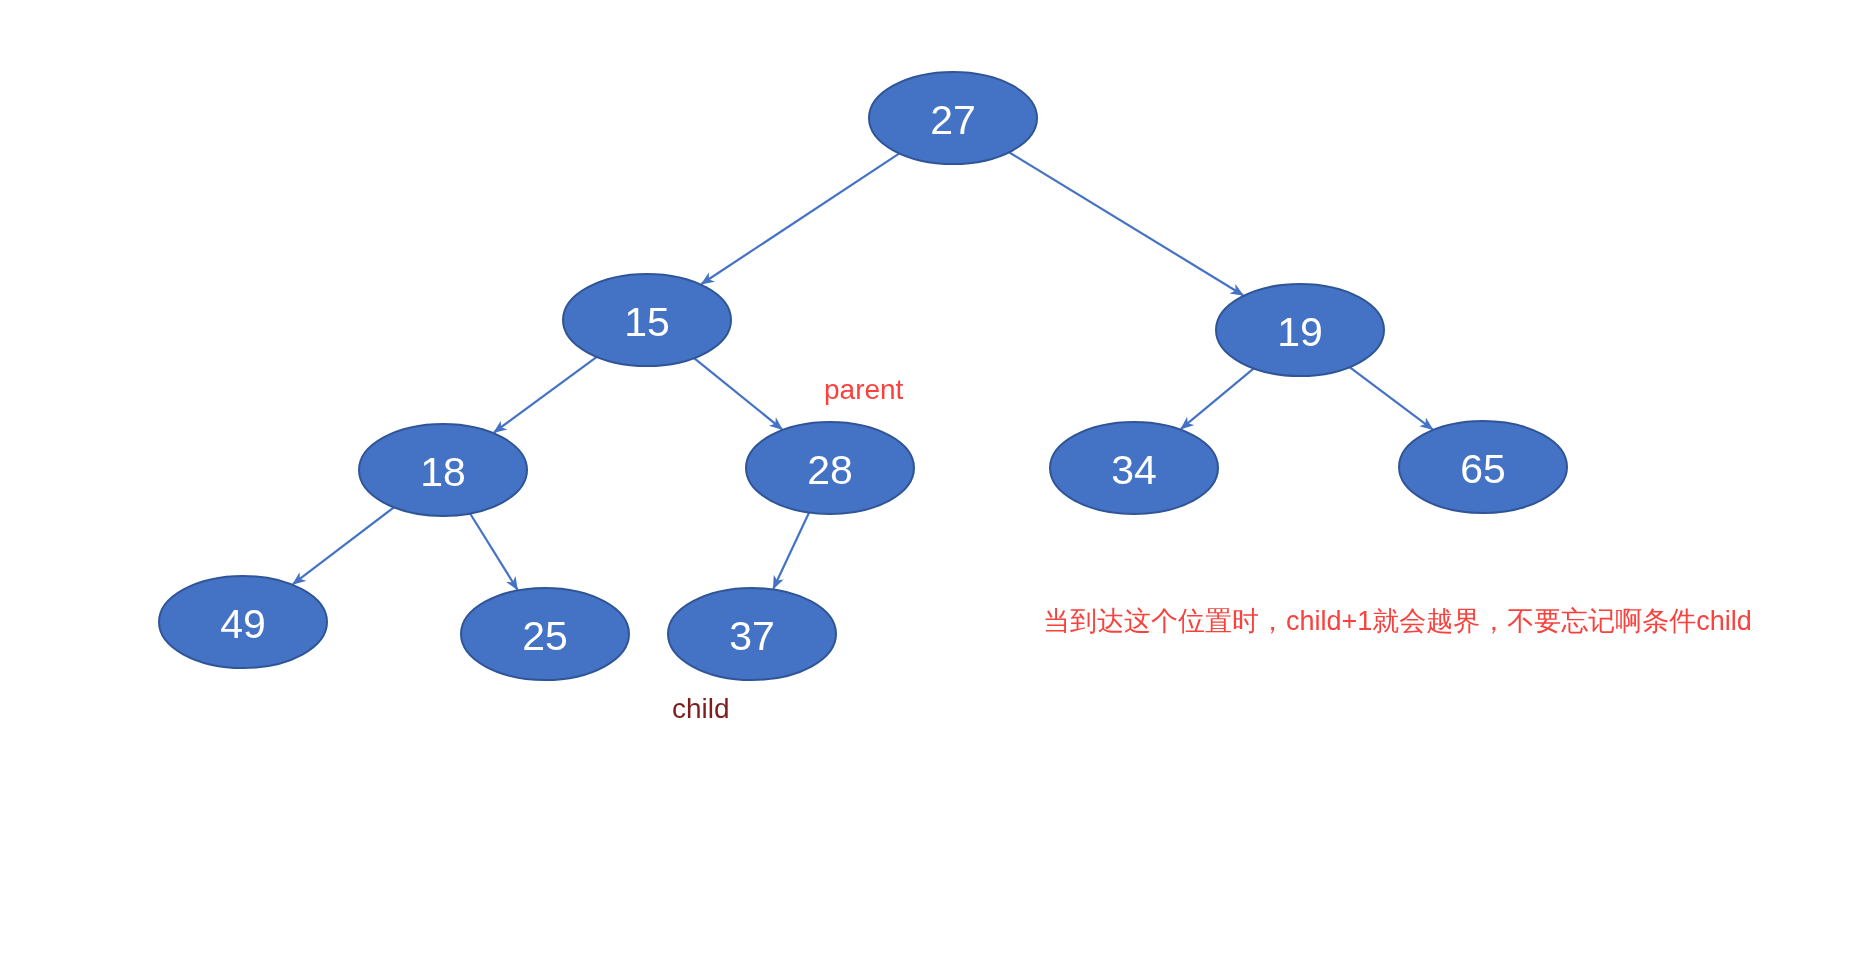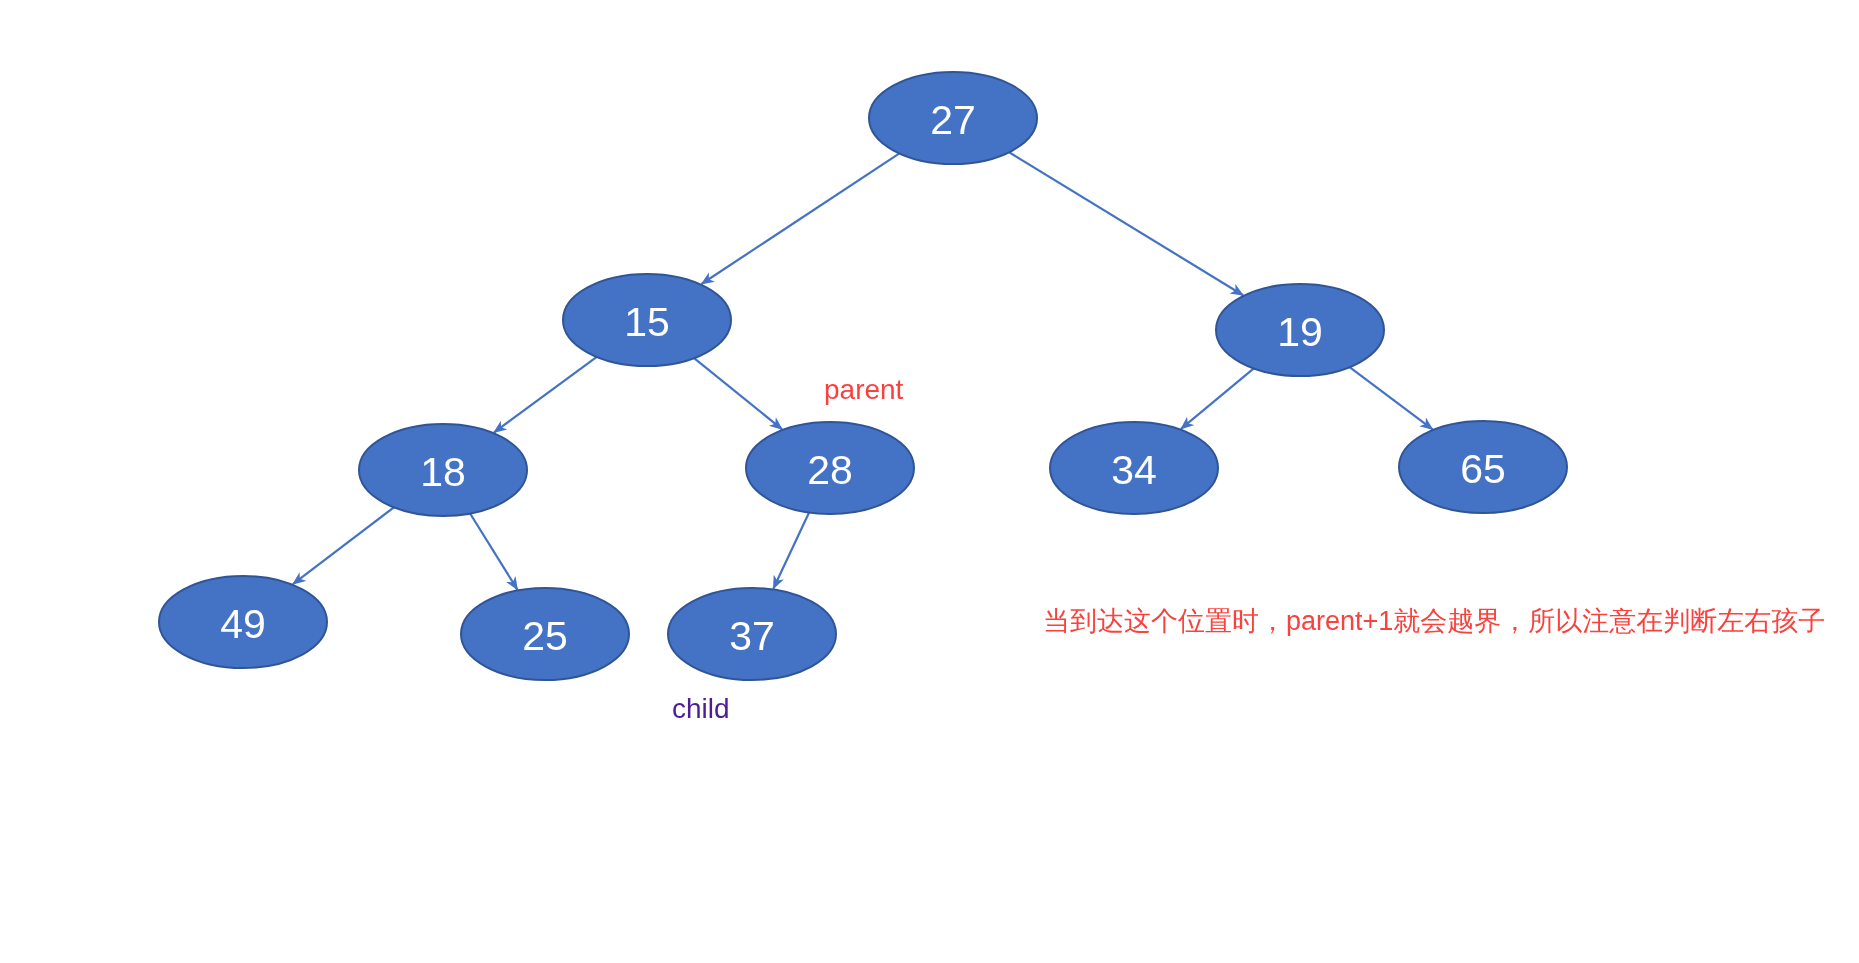--- a/index.html
+++ b/index.html
@@ -86,18 +86,18 @@
         <text x="545" y="634" text-anchor="middle" dominant-baseline="central" dy="0.04em" fill="#FFFFFF" class="node-value">25</text>
       </g>
       <g>
         <ellipse cx="752" cy="634" rx="84" ry="46" fill="#4472C4" stroke="#2F5597" stroke-width="2"></ellipse>
         <text x="752" y="634" text-anchor="middle" dominant-baseline="central" dy="0.04em" fill="#FFFFFF" class="node-value">37</text>
       </g>
     </svg>
 
   <div class="side-label" id="lbl-parent" style="left: 824px; top: 375px; color: rgb(249, 66, 61);">parent</div>
 
-  <div class="side-label" id="lbl-child" style="left: 672px; top: 694px; color: #4c1d95;">child</div>
+  <div class="side-label" id="lbl-child" style="left: 672px; top: 694px; color: #7f1d1d;">child</div>
 
   <div class="annotation" id="annotation" style="left: 1043px; top: 604px; color: rgb(249, 66, 61);">
-    <div>当到达这个位置时，parent+1就会越界，所以注意在判断左右孩子</div>
+    <div>当到达这个位置时，child+1就会越界，不要忘记啊条件child</div>
   </div>
 </div>
 
 </body></html>

